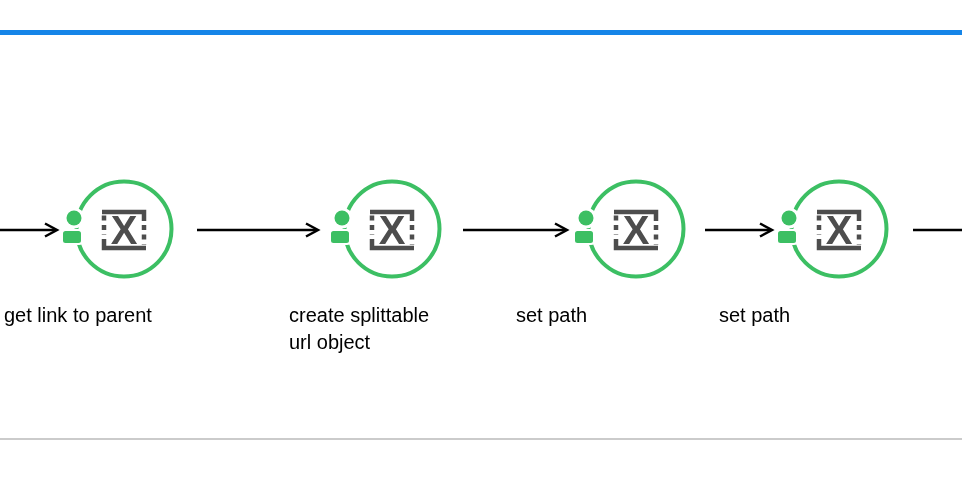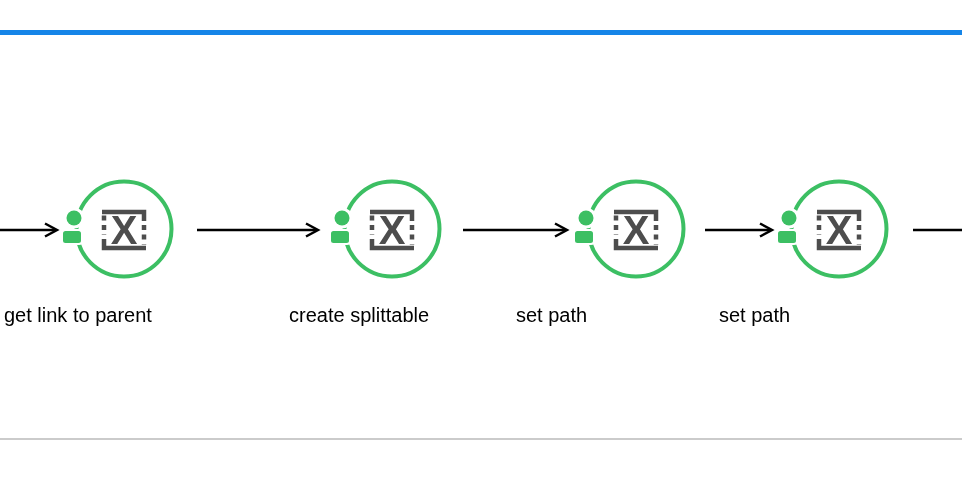--- a/index.html
+++ b/index.html
@@ -142,20 +142,21 @@
         <path class="icon-stroke" d="M43 48 L85 48 L85 57"></path>
         <path class="icon-stroke" d="M87 84 L45 84 L45 75"></path>
         <path class="icon-dash" d="M45 51.5 L45 71"></path>
         <path class="icon-dash" d="M85 61 L85 80.5"></path>
         <text class="icon-x" x="65" y="79.5">X</text>
       </g>
     </svg>
   </div>
   <div class="node-label" style="left:289px">
     <div>create splittable</div>
+    <div>url object</div>
   </div>
 
   <div class="node" style="left:571px">
     <svg width="130" height="130" viewBox="0 0 130 130">
       <circle class="ring" cx="65" cy="65" r="47.5"></circle>
       <circle class="port-halo" cx="15" cy="54" r="10.5"></circle>
       <rect class="port-halo" x="2" y="65" width="22" height="16" rx="4"></rect>
       <circle class="port-dot" cx="15" cy="54" r="7.5"></circle>
       <rect class="port-dash" x="4" y="67" width="18" height="12" rx="2.5"></rect>
       <g>

